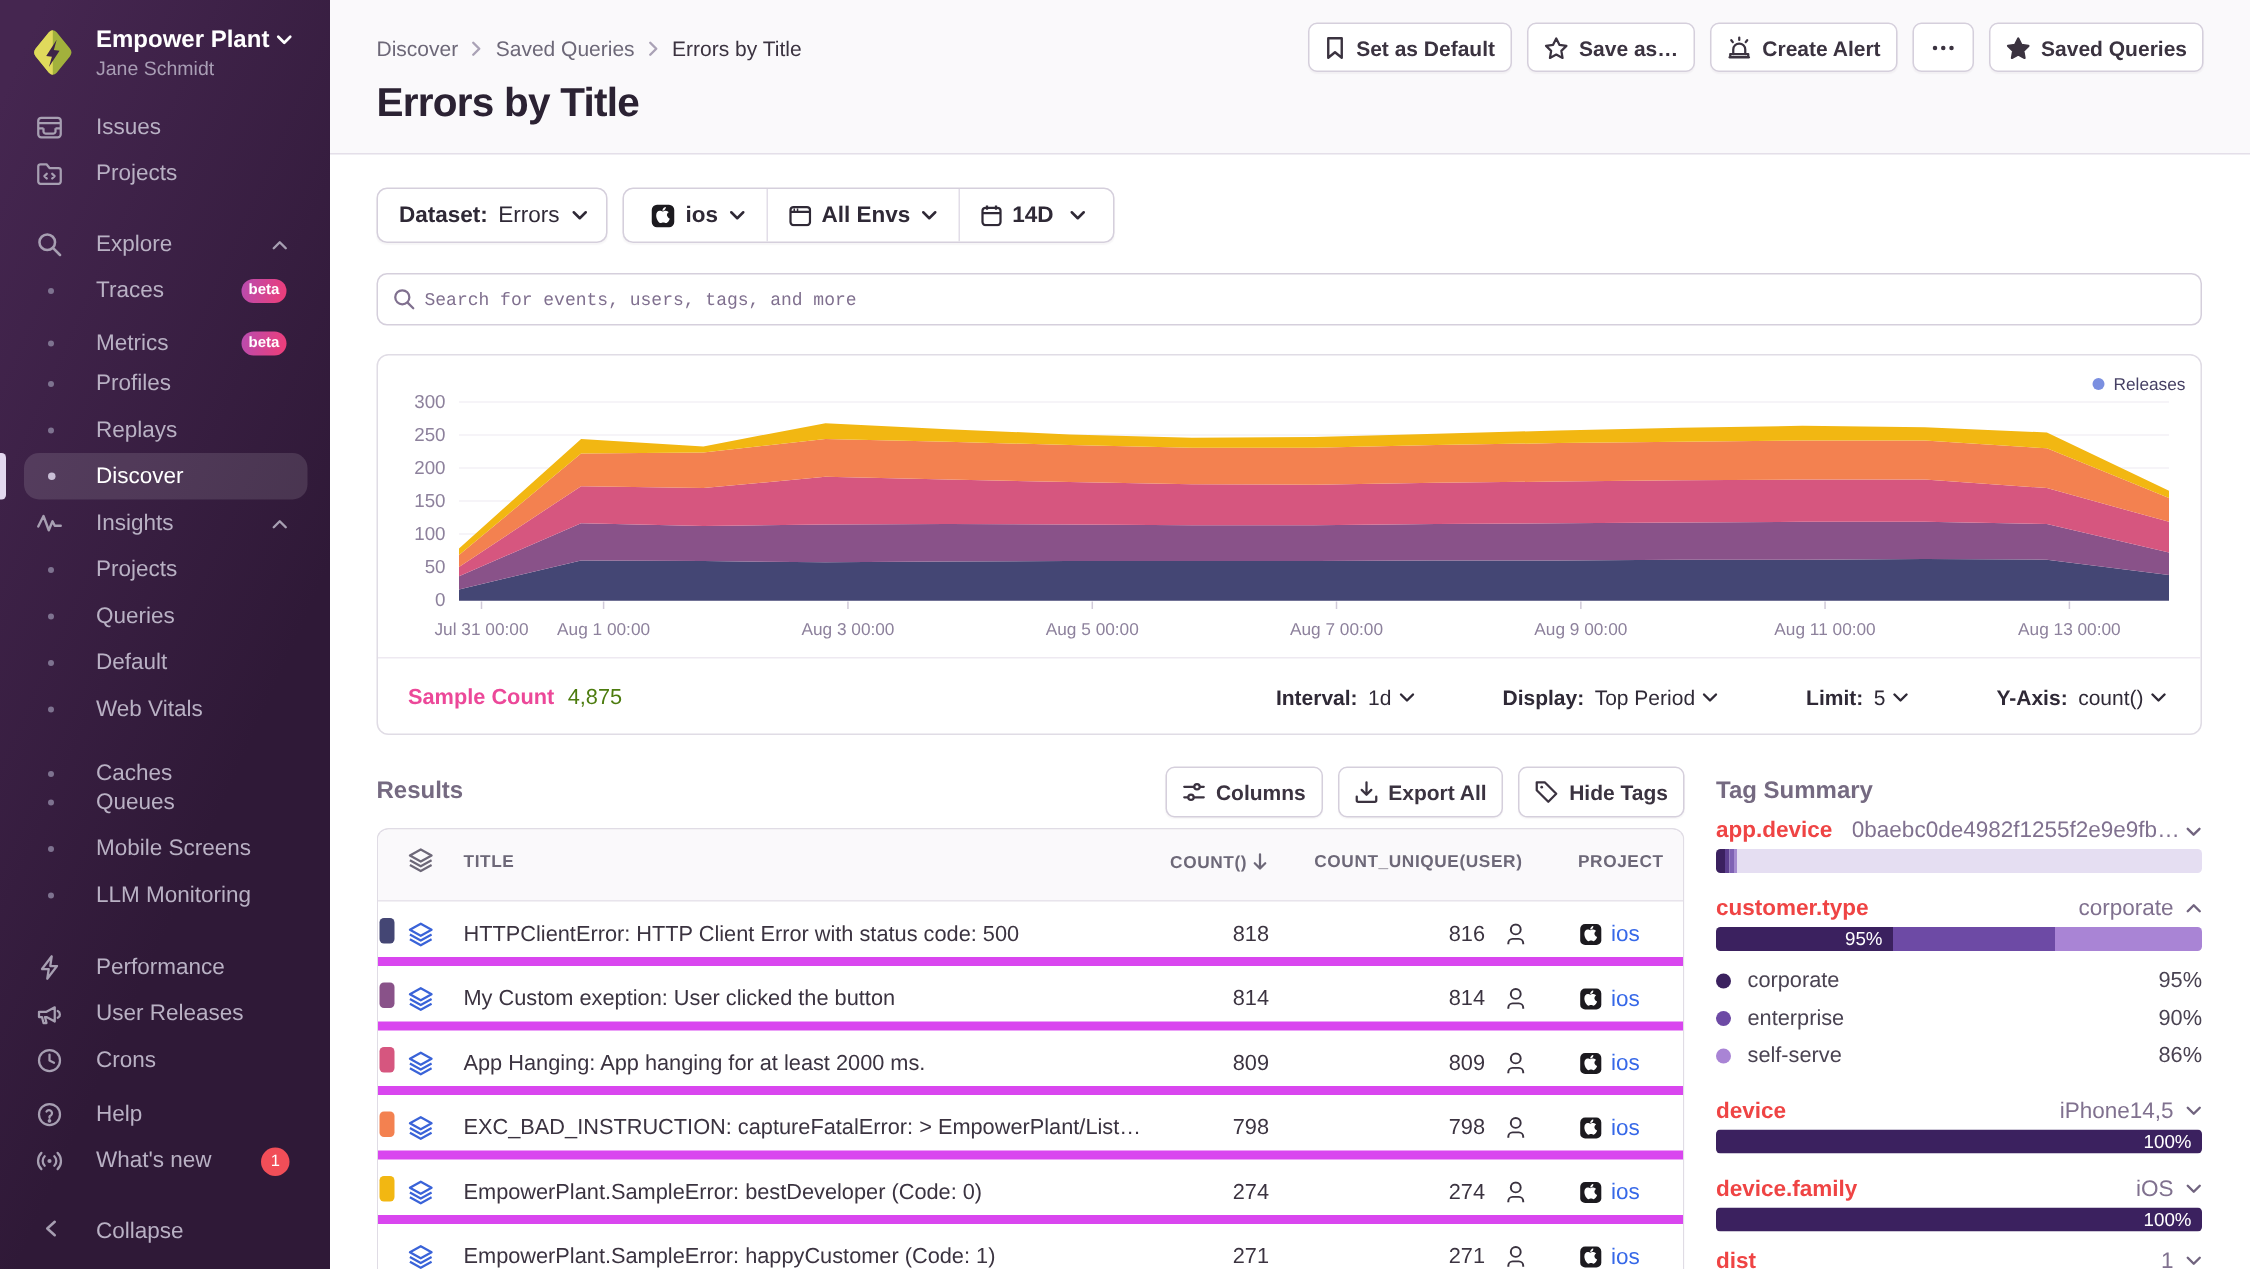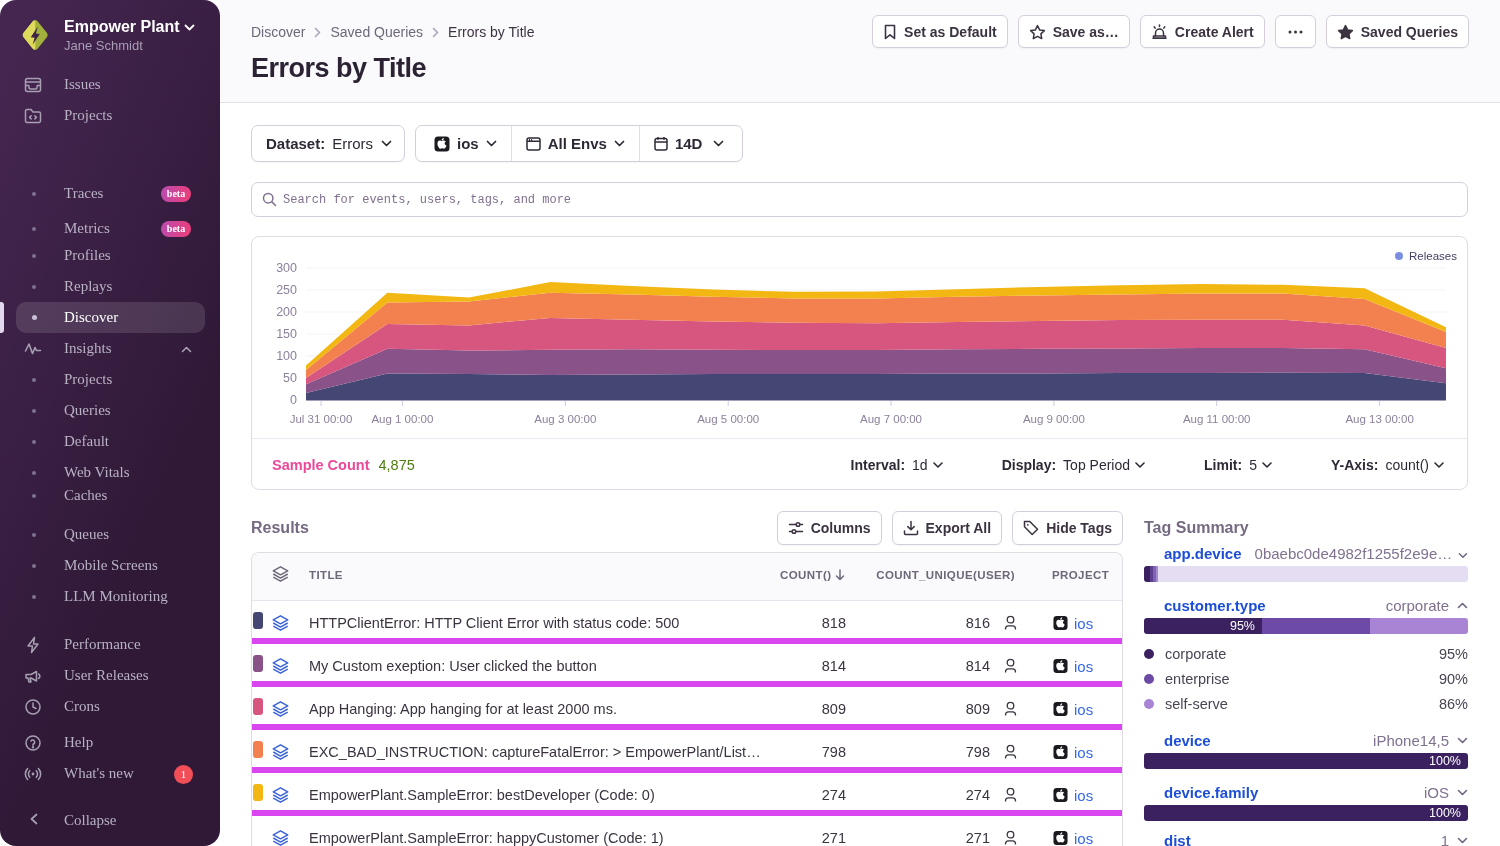--- a/index.html
+++ b/index.html
@@ -3,24 +3,24 @@
 <meta charset="utf-8">
 <style>
   * { margin:0; padding:0; box-sizing:border-box; }
   html,body { width:1500px; height:846px; overflow:hidden; }
   body { font-family:"Liberation Sans", sans-serif; background:#fff; color:#3b3340; }
   #app { position:relative; width:1500px; height:846px; overflow:hidden; }
   .abs { position:absolute; }
 
   
   #sidebar { position:absolute; left:0; top:0; width:220px; height:846px;
-    background:linear-gradient(294deg,#2f1937 35%,#452650 95%);border-radius:16px; }
+    background:linear-gradient(294deg,#2f1937 35%,#452650 95%); }
   .org-name { position:absolute; left:64px; top:18px; color:#fff; font-size:16px; font-weight:bold; white-space:nowrap; }
   .org-sub { position:absolute; left:64px; top:38px; color:#a99eb5; font-size:13px; }
-  .nav-item { position:absolute; left:0; width:220px; height:31px; display:flex; align-items:center; color:#b9b1c4; font-size:15px;font-family:Liberation Serif, serif; }
+  .nav-item { position:absolute; left:0; width:220px; height:31px; display:flex; align-items:center; color:#b9b1c4; font-size:15px; }
   .nav-item .ic { position:absolute; left:24px; width:18px; height:18px; display:flex; }
   .nav-item .lbl { position:absolute; left:64px; white-space:nowrap; }
   .nav-item .dot { position:absolute; left:32px; width:4px; height:4px; border-radius:50%; background:#7e7390; }
   .nav-item .chev-r { position:absolute; right:28px; }
   .beta { position:absolute; left:161px; top:50%; margin-top:-8px; height:16px; width:30px; border-radius:9px;
     background:linear-gradient(103deg,#b84cb0,#ef3d77); color:#fff; font-size:10px; font-weight:bold;
     display:flex; align-items:center; justify-content:center; }
   .selpill { position:absolute; left:16px; width:189px; height:31px; border-radius:10px; background:rgba(255,255,255,0.12); }
   .selbar { position:absolute; left:0; width:4px; height:31px; background:#e3d8ef; border-radius:0 3px 3px 0; }
   .redbadge { position:absolute; left:174px; top:50%; margin-top:-9px; width:19px; height:19px; border-radius:50%;
@@ -67,21 +67,21 @@
   .thead { height:48px; background:#faf9fb; border-bottom:1px solid #e8e4ec; position:relative;
     font-size:11.5px; font-weight:bold; color:#6d6878; letter-spacing:0.4px; }
   .trow { height:43px; border-bottom:6px solid #d946ef; position:relative; font-size:14.5px; color:#3b3340; }
   .cell { position:absolute; top:50%; transform:translateY(-50%); white-space:nowrap; }
   .cbar { position:absolute; left:1px; top:50%; margin-top:-8px; width:10px; height:17px; border-radius:3px; }
   .ioslink { color:#3668e8; font-size:15px; }
 
   
   #tags { position:absolute; left:1144px; top:520px; width:324px; }
   .tag-head { display:flex; align-items:baseline; font-size:15px; }
-  .tag-head .k { font-weight:bold; color:#1d4ed8;margin-left:20px; }
+  .tag-head .k { font-weight:bold; color:#ef4444; }
   .tag-head .v { color:#80718f; margin-left:auto; }
   .tbar { height:16px; border-radius:3px; overflow:hidden; display:flex; }
   .tseg { height:100%; }
   .tpc { position:absolute; top:0; bottom:0; display:flex; align-items:center; color:#fff; font-size:12.5px; }
   .leg { display:flex; align-items:center; font-size:14.5px; color:#4a4352; height:25px; }
   .leg .ld { width:10px; height:10px; border-radius:50%; margin-right:11px; }
   .leg .lv { margin-left:auto; }
 </style>
 </head>
 <body>
@@ -113,20 +113,32 @@
     <div class="nav-item" style="top:100px">
         <span class="ic">
           <svg width="18" height="18" viewBox="0 0 18 18" fill="none" stroke="#a79fb2" stroke-width="1.5" stroke-linejoin="round" stroke-linecap="round">
             <path d="M1.5 4 A1.5 1.5 0 0 1 3 2.5 H7 L9 5 H15 A1.5 1.5 0 0 1 16.5 6.5 V14 A1.5 1.5 0 0 1 15 15.5 H3 A1.5 1.5 0 0 1 1.5 14 Z"></path>
             <path d="M7.2 8.8 L5.6 10.4 L7.2 12 M10.8 8.8 L12.4 10.4 L10.8 12"></path>
           </svg>
         </span>
         <span class="lbl">Projects</span>
       </div>
 
+    <div class="nav-item" style="top:147px">
+        <span class="ic">
+          <svg width="18" height="18" viewBox="0 0 18 18" fill="none" stroke="#a79fb2" stroke-width="1.7" stroke-linecap="round">
+            <circle cx="7.5" cy="7.5" r="5.2"></circle>
+            <path d="M11.6 11.6 L16 16"></path>
+          </svg>
+        </span>
+        <span class="lbl">Explore</span>
+        <span class="chev-r"><svg width="11" height="7" viewBox="0 0 11 7">
+            <path d="M1.5 5.5 L5.5 1.5 L9.5 5.5" fill="none" stroke="#a79fb2" stroke-width="1.6" stroke-linecap="round" stroke-linejoin="round"></path>
+          </svg></span>
+      </div>
     <div class="nav-item" style="top:178px">
         <span class="dot"></span>
         <span class="lbl">Traces</span>
         <span class="beta">beta</span>
       </div>
     <div class="nav-item" style="top:213px">
         <span class="dot"></span>
         <span class="lbl">Metrics</span>
         <span class="beta">beta</span>
       </div>
@@ -164,21 +176,21 @@
         <span class="lbl">Queries</span>
       </div>
     <div class="nav-item" style="top:426px">
         <span class="dot"></span>
         <span class="lbl">Default</span>
       </div>
     <div class="nav-item" style="top:457px">
         <span class="dot"></span>
         <span class="lbl">Web Vitals</span>
       </div>
-    <div class="nav-item" style="top:480px">
+    <div class="nav-item" style="top:500px">
         <span class="dot"></span>
         <span class="lbl">Caches</span>
       </div>
     <div class="nav-item" style="top:519px">
         <span class="dot"></span>
         <span class="lbl">Queues</span>
       </div>
     <div class="nav-item" style="top:550px">
         <span class="dot"></span>
         <span class="lbl">Mobile Screens</span>

